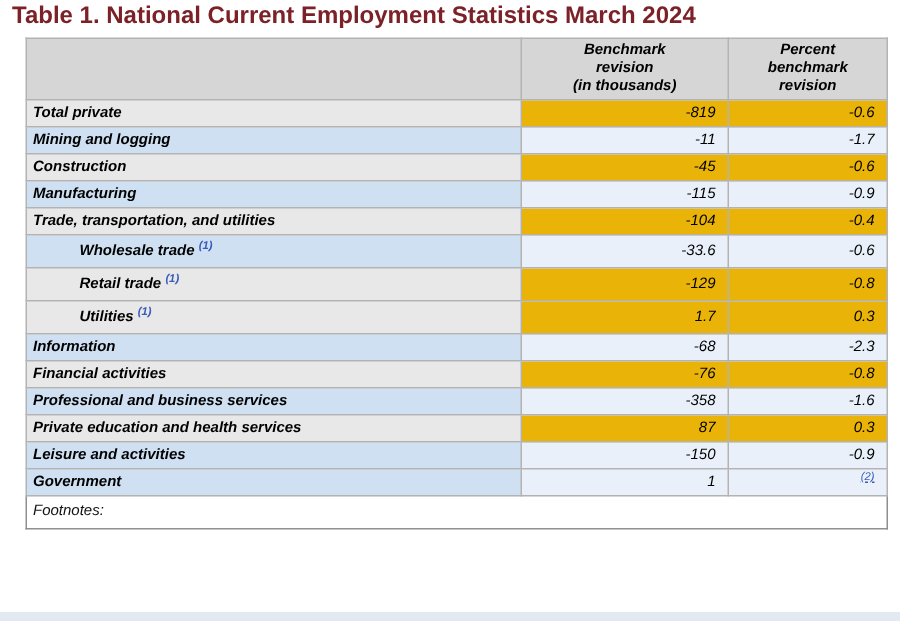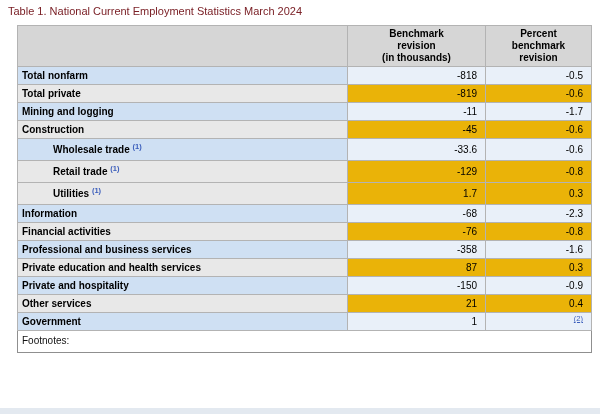--- a/index.html
+++ b/index.html
@@ -1,22 +1,22 @@
 <!DOCTYPE html>
 <html><head>
 <meta charset="utf-8">
 <style>
   html,body{margin:0;padding:0;background:#fff;width:600px;height:414px;overflow:hidden;
     font-family:"Liberation Sans","DejaVu Sans",sans-serif;-webkit-font-smoothing:antialiased;}
   .titles{padding:4px 0 3px 8px;}
-  .title-line{color:#7b2127;font-size:11px;font-weight:normal;line-height:14px;}
+  .title-line{color:#7b2127;font-size:16px;font-weight:bold;line-height:14px;}
   table.bench{border-collapse:collapse;table-layout:fixed;width:574px;margin:4px 0 0 17px;
     border:1px solid #8f8f8f;font-size:10px;color:#000;}
   col.c-label{width:330px;} col.c-bench{width:138px;} col.c-pct{width:106px;}
-  th,td{border:1px solid #b3b3b3;}
+  th,td{border:1px solid #b3b3b3;font-style:italic;}
   th{background:#d6d6d6;font-weight:bold;text-align:center;vertical-align:middle;
     white-space:pre-line;line-height:12px;padding:2px 2px;font-size:10px;}
   td{line-height:13px;}
   td.label-cell{font-weight:bold;text-align:left;padding:2px 6px 2px 4px;}
   td.num{text-align:right;padding:2px 8px 2px 4px;}
   tr.blue td.label-cell{background:#cfe0f3;}
   tr.blue td.num{background:#e9f0f9;}
   tr.gray td.label-cell{background:#e8e8e8;}
   tr.gray td.num{background:#eab308;}
   tr.indent td{padding-top:4px;padding-bottom:4px;}
@@ -46,39 +46,44 @@
       <th></th>
       <th>Benchmark
 revision
 (in thousands)</th>
       <th>Percent
 benchmark
 revision</th>
     </tr>
   </thead>
   <tbody id="rows">
-      <tr class="blue">
-        <td class="label-cell"><span>Total nonfarm</span></td>
-        <td class="num">-818</td>
-        <td class="num">-0.5</td>
-      </tr>
       <tr class="gray">
         <td class="label-cell"><span>Total private</span></td>
         <td class="num">-819</td>
         <td class="num">-0.6</td>
       </tr>
       <tr class="blue">
         <td class="label-cell"><span>Mining and logging</span></td>
         <td class="num">-11</td>
         <td class="num">-1.7</td>
       </tr>
       <tr class="gray">
         <td class="label-cell"><span>Construction</span></td>
         <td class="num">-45</td>
         <td class="num">-0.6</td>
+      </tr>
+      <tr class="blue">
+        <td class="label-cell"><span>Manufacturing</span></td>
+        <td class="num">-115</td>
+        <td class="num">-0.9</td>
+      </tr>
+      <tr class="gray">
+        <td class="label-cell"><span>Trade, transportation, and utilities</span></td>
+        <td class="num">-104</td>
+        <td class="num">-0.4</td>
       </tr>
       <tr class="blue indent">
         <td class="label-cell"><span>Wholesale trade</span> <sup class="fn">(1)</sup></td>
         <td class="num">-33.6</td>
         <td class="num">-0.6</td>
       </tr>
       <tr class="gray indent">
         <td class="label-cell"><span>Retail trade</span> <sup class="fn">(1)</sup></td>
         <td class="num">-129</td>
         <td class="num">-0.8</td>
@@ -102,28 +107,23 @@
         <td class="label-cell"><span>Professional and business services</span></td>
         <td class="num">-358</td>
         <td class="num">-1.6</td>
       </tr>
       <tr class="gray">
         <td class="label-cell"><span>Private education and health services</span></td>
         <td class="num">87</td>
         <td class="num">0.3</td>
       </tr>
       <tr class="blue">
-        <td class="label-cell"><span>Private and hospitality</span></td>
+        <td class="label-cell"><span>Leisure and activities</span></td>
         <td class="num">-150</td>
         <td class="num">-0.9</td>
-      </tr>
-      <tr class="gray">
-        <td class="label-cell"><span>Other services</span></td>
-        <td class="num">21</td>
-        <td class="num">0.4</td>
       </tr>
       <tr class="blue">
         <td class="label-cell"><span>Government</span></td>
         <td class="num">1</td>
         <td class="num"><sup class="fn link">(2)</sup></td>
       </tr>
     </tbody>
   <tbody>
     <tr class="footnotes-row">
       <td colspan="3">

